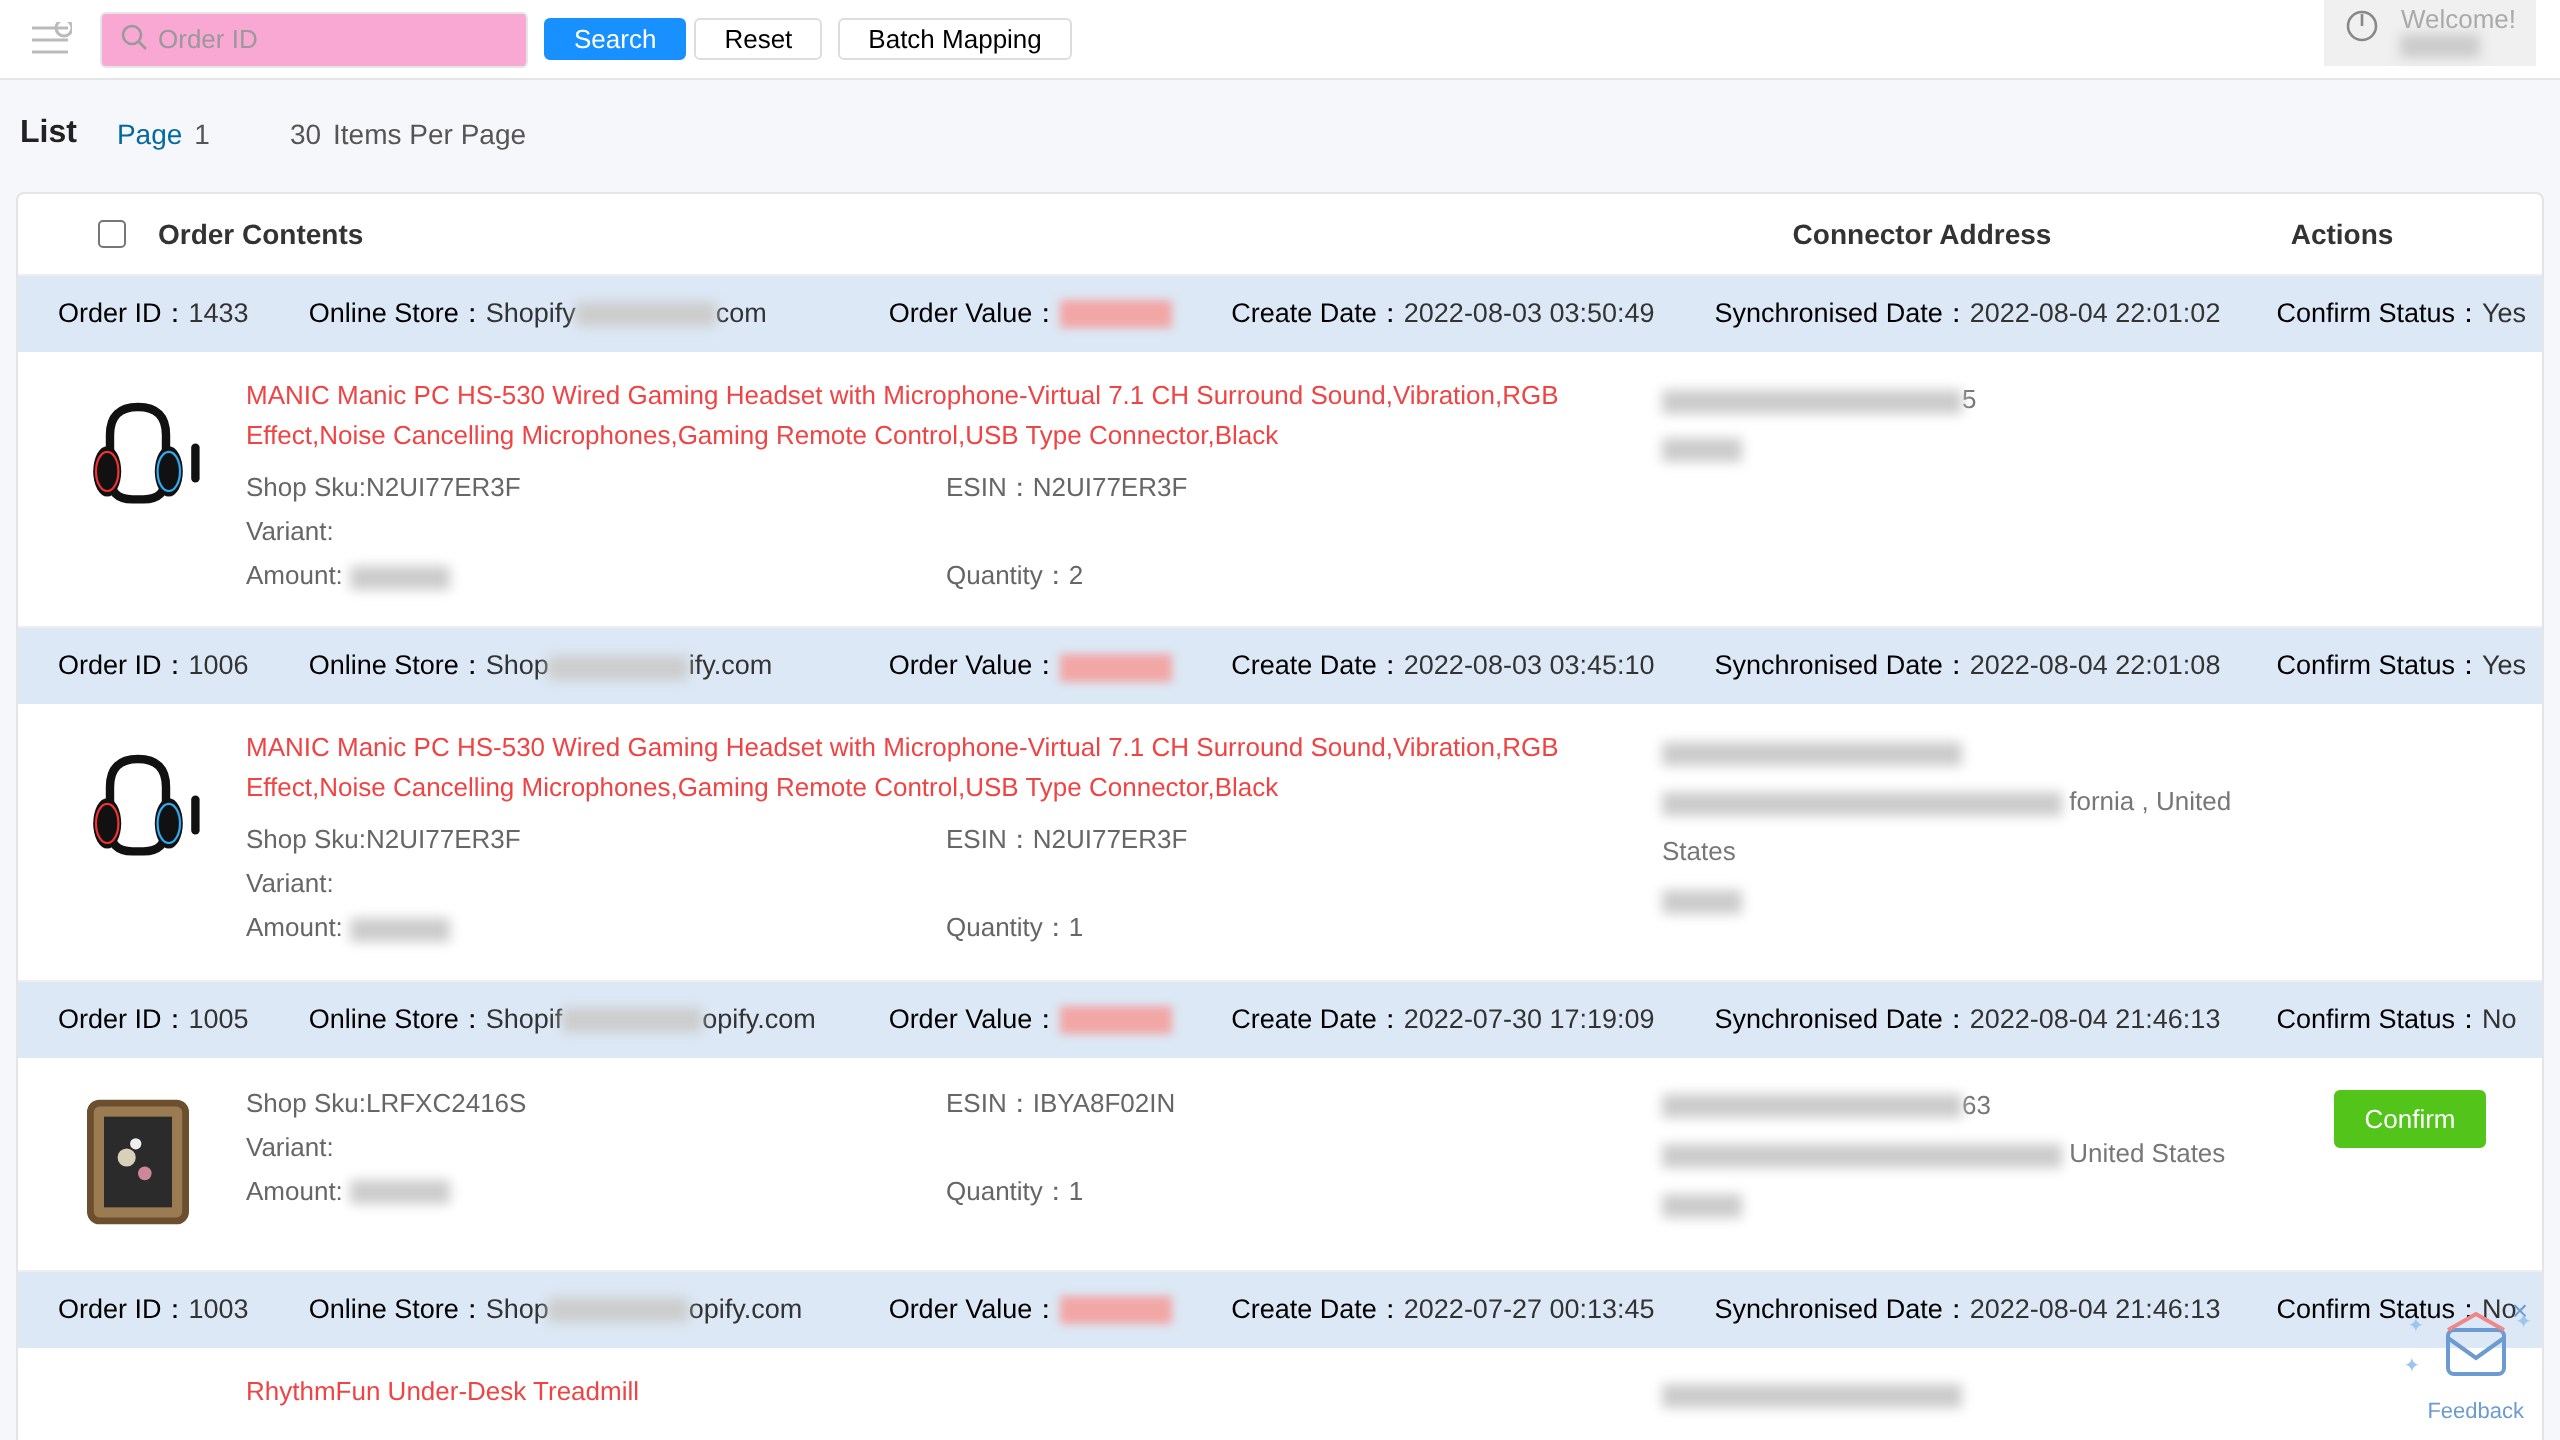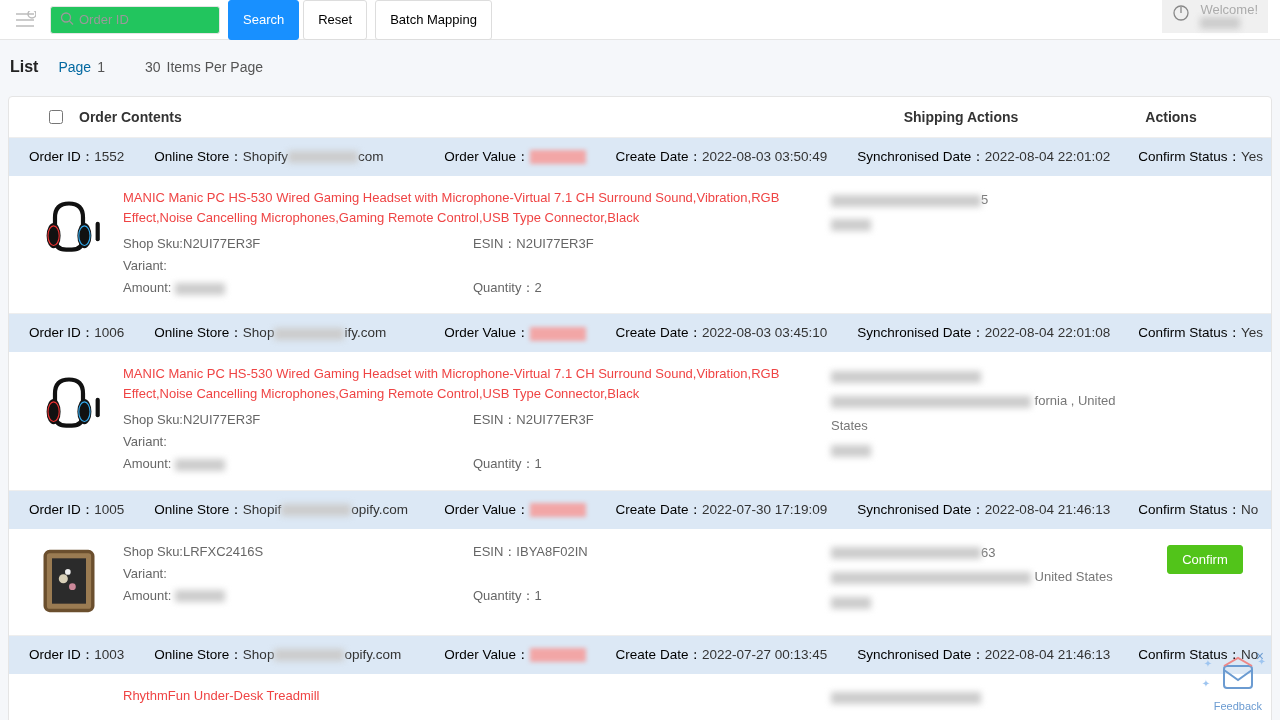--- a/index.html
+++ b/index.html
@@ -3,23 +3,23 @@
 <meta charset="utf-8">
 <style>
   * { box-sizing: border-box; margin: 0; padding: 0; }
   body { font-family: -apple-system, BlinkMacSystemFont, "Segoe UI", Arial, sans-serif; font-size: 13px; background: #f5f7fa; color: #333; }
   
   
   .topbar { background: #fff; height: 40px; display: flex; align-items: center; padding: 0 10px; position: relative; border-bottom: 1px solid #e5e5e5; }
   .hamburger { width: 30px; height: 30px; display: flex; align-items: center; justify-content: center; color: #999; font-size: 20px; }
   .search-wrap { position: relative; margin-left: 10px; }
   .search-icon { position: absolute; left: 10px; top: 50%; transform: translateY(-50%); color: #999; font-size: 14px; }
-  .search-input { width: 170px; height: 28px; padding: 0 10px 0 28px; border: 1px solid #e5e5e5; background: #22c55e; border-radius: 3px; font-size: 13px; color: #333; }
+  .search-input { width: 214px; height: 28px; padding: 0 10px 0 28px; border: 1px solid #e5e5e5; background: #f9a8d4; border-radius: 3px; font-size: 13px; color: #333; }
   .search-input::placeholder { color: #999; }
-  .btn { height: 40px; padding: 0 14px; border: 1px solid #ddd; background: #fff; border-radius: 3px; font-size: 13px; cursor: pointer; margin-left: 8px; }
+  .btn { height: 21px; padding: 0 14px; border: 1px solid #ddd; background: #fff; border-radius: 3px; font-size: 13px; cursor: pointer; margin-left: 8px; }
   .btn-primary { background: #1890ff; border-color: #1890ff; color: #fff; }
   .btn-success { background: #52c41a; border-color: #52c41a; color: #fff; padding: 6px 14px; height: auto; }
   .welcome-box { position: absolute; right: 12px; top: -2px; color: #aaa; font-size: 13px; display:flex; align-items:center; gap:10px; background:#f0f0f0; padding:4px 10px; }
   .welcome-box .blur { filter: blur(3px); }
   .power-icon { font-size: 18px; color: #888; }
   
   
   .list-header { display: flex; align-items: center; padding: 18px 10px 10px 10px; font-size: 14px; color: #555; }
   .list-title { font-weight: 700; font-size: 16px; color: #222; margin-right: 20px; }
   .page-label { color: #0369a1; margin-right: 6px; }
@@ -113,26 +113,26 @@
   <span class="ipp-num">30</span>
   <span>Items Per Page</span>
 </div>
 
 <div class="table-container">
   <div class="table-head">
     <div class="th-checkbox">
         <input type="checkbox" style="">
       </div>
     <div class="th-contents">Order Contents</div>
-    <div class="th-addr">Shipping Actions</div>
+    <div class="th-addr">Connector Address</div>
     <div class="th-actions">Actions</div>
   </div>
   <div id="orders">
     <div class="order-head">
-      <span class="oh-field"><span class="oh-label">Order ID：</span><span>1552</span></span>
+      <span class="oh-field"><span class="oh-label">Order ID：</span><span>1433</span></span>
       <span class="oh-field" style="min-width:260px"><span class="oh-label">Online Store：</span><span>Shopify<span class="addr-blur" style="width:70px"></span>com</span></span>
       <span class="oh-field"><span class="oh-label">Order Value：</span><span class="oh-redact"></span></span>
       <span class="oh-field"><span class="oh-label">Create Date：</span><span>2022-08-03 03:50:49</span></span>
       <span class="oh-field oh-sync"><span class="oh-label">Synchronised Date：</span><span>2022-08-04 22:01:02</span></span>
       <span class="oh-field oh-confirm"><span class="oh-label">Confirm Status：</span><span>Yes</span></span>
     </div>
     <div class="order-body">
       <div class="ob-img">
           <svg class="headset-svg" viewBox="0 0 50 45">
             <use href="#headset-shape"></use>

